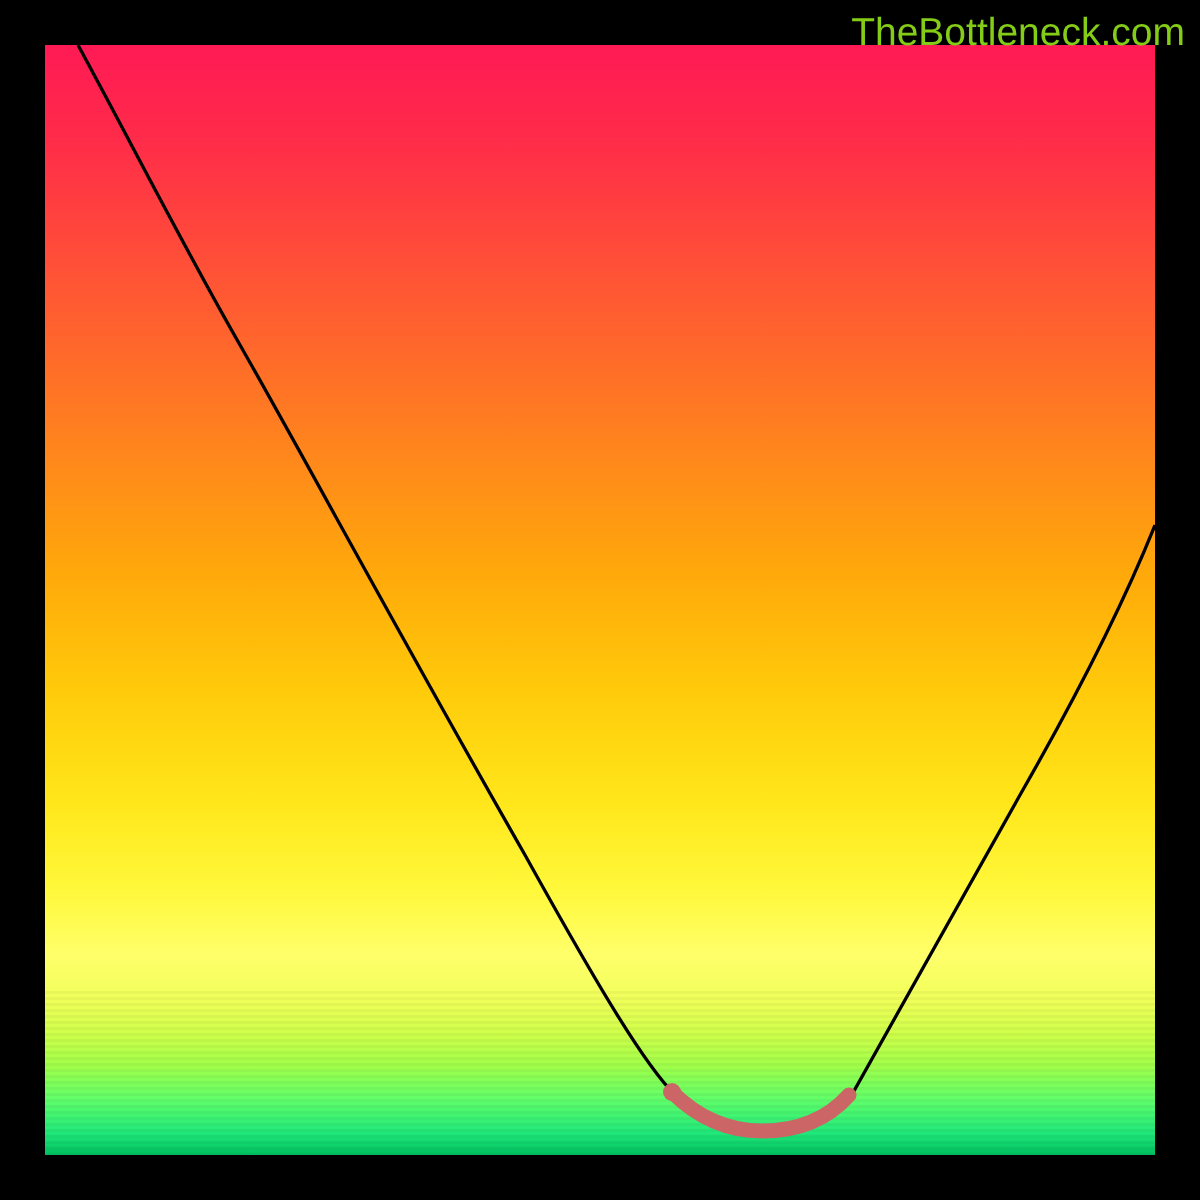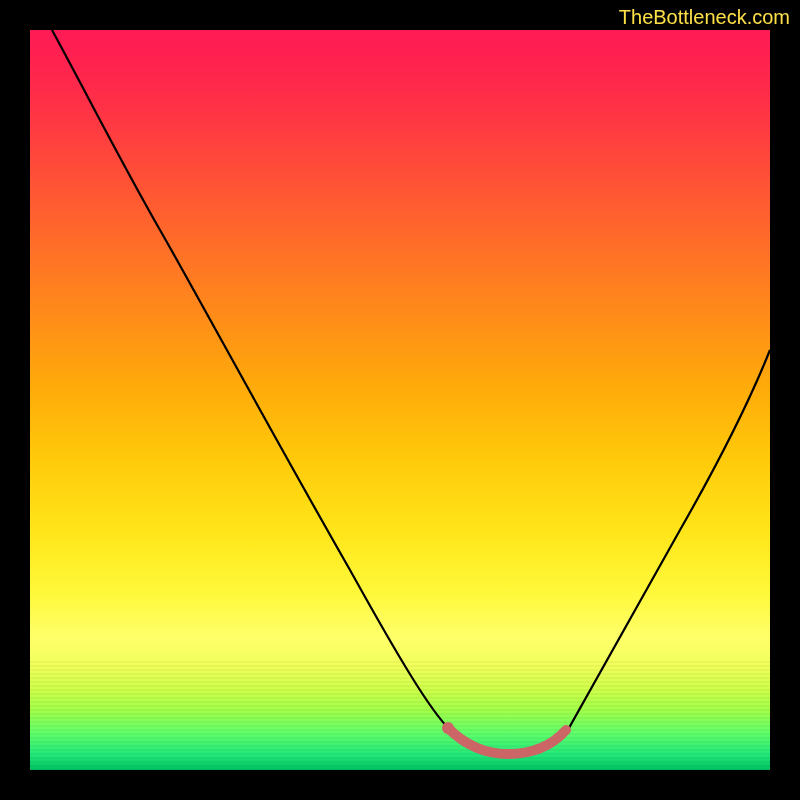--- a/index.html
+++ b/index.html
@@ -8,22 +8,22 @@
     height: 800px;
     background: #000;
     position: relative;
     overflow: hidden;
     font-family: Arial, sans-serif;
   }
   .watermark {
     position: absolute;
     top: 6px;
     right: 10px;
-    color: #fde047;
-    font-size: 20px;
+    color: #84cc16;
+    font-size: 26px;
     font-weight: 500;
     z-index: 10;
   }
   .plot-area {
     position: absolute;
     left: 30px;
     top: 30px;
     width: 740px;
     height: 740px;
     background: linear-gradient(to bottom,

